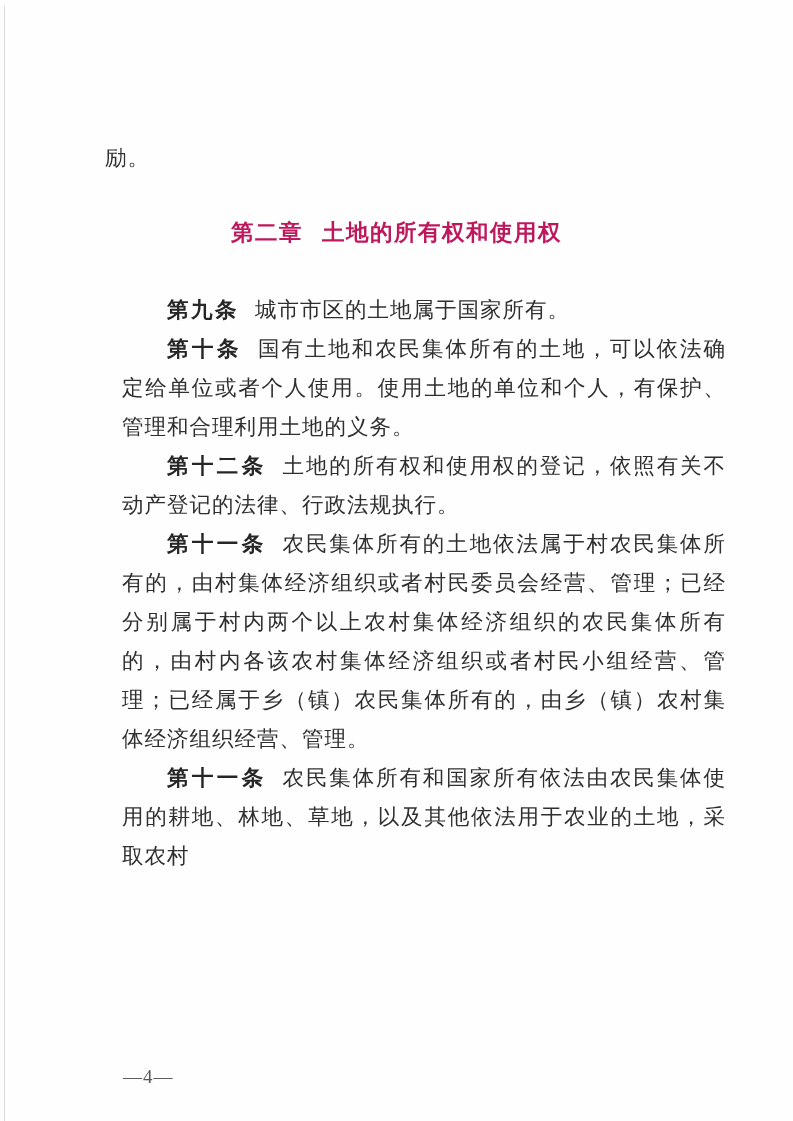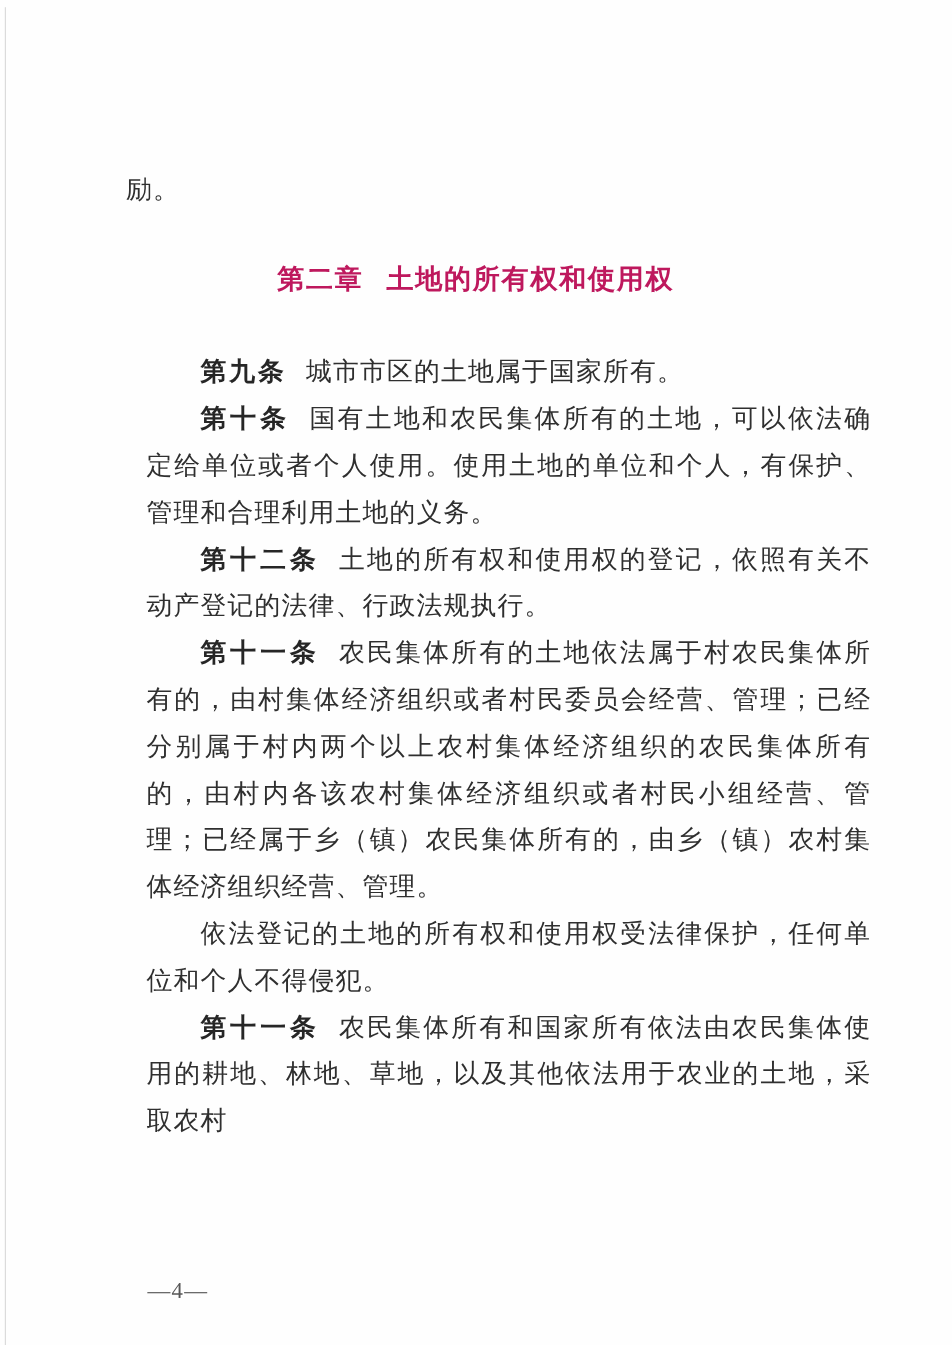--- a/index.html
+++ b/index.html
@@ -91,18 +91,17 @@
 
   <div class="chapter">
     <span>第二章</span><span class="chapter-gap"></span><span>土地的所有权和使用权</span>
   </div>
 
   <div class="body-text" id="paragraph-container">
       <p><span class="lead">第九条</span><span>城市市区的土地属于国家所有。</span></p>
       <p><span class="lead">第十条</span><span>国有土地和农民集体所有的土地，可以依法确定给单位或者个人使用。使用土地的单位和个人，有保护、管理和合理利用土地的义务。</span></p>
       <p><span class="lead">第十二条</span><span>土地的所有权和使用权的登记，依照有关不动产登记的法律、行政法规执行。</span></p>
       <p><span class="lead">第十一条</span><span>农民集体所有的土地依法属于村农民集体所有的，由村集体经济组织或者村民委员会经营、管理；已经分别属于村内两个以上农村集体经济组织的农民集体所有的，由村内各该农村集体经济组织或者村民小组经营、管理；已经属于乡（镇）农民集体所有的，由乡（镇）农村集体经济组织经营、管理。</span></p>
-      <p><span>依法登记的土地的所有权和使用权受法律保护，任何单位和个人不得侵犯。</span></p>
       <p><span class="lead">第十一条</span><span>农民集体所有和国家所有依法由农民集体使用的耕地、林地、草地，以及其他依法用于农业的土地，采取农村</span></p>
     </div>
 
   <div class="page-num">—4—</div>
 </div>
 
 </body></html>

